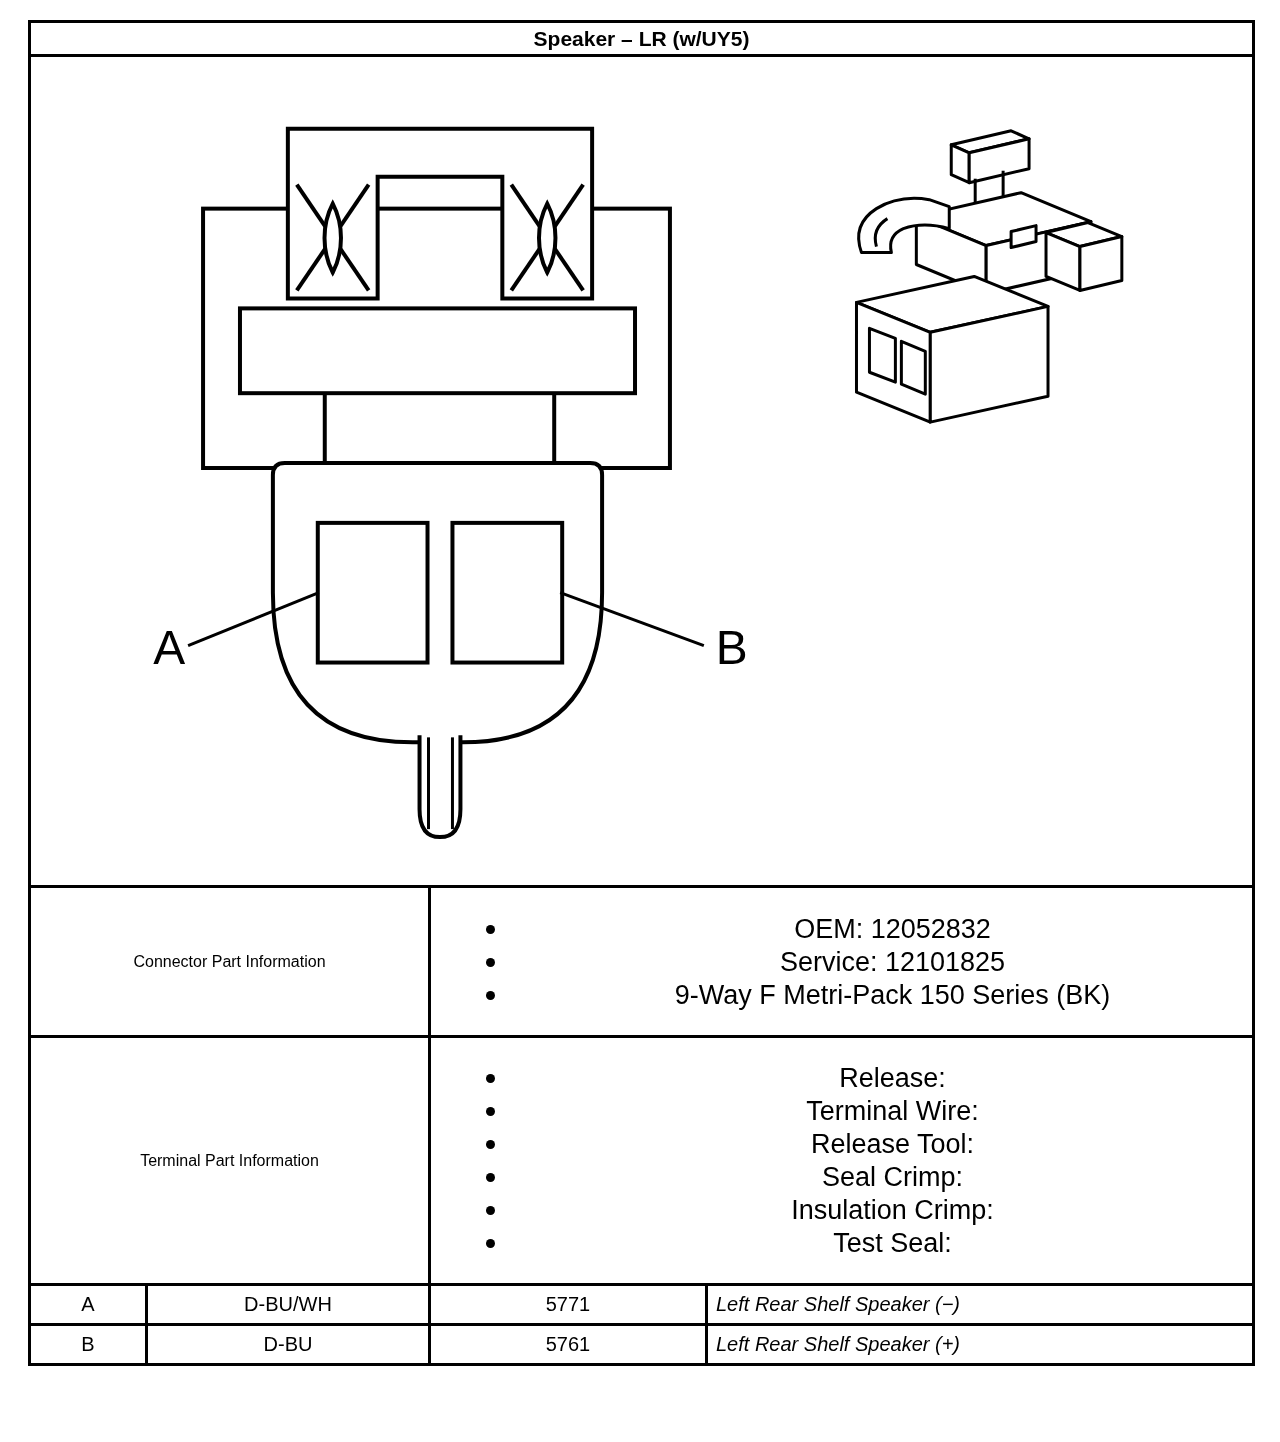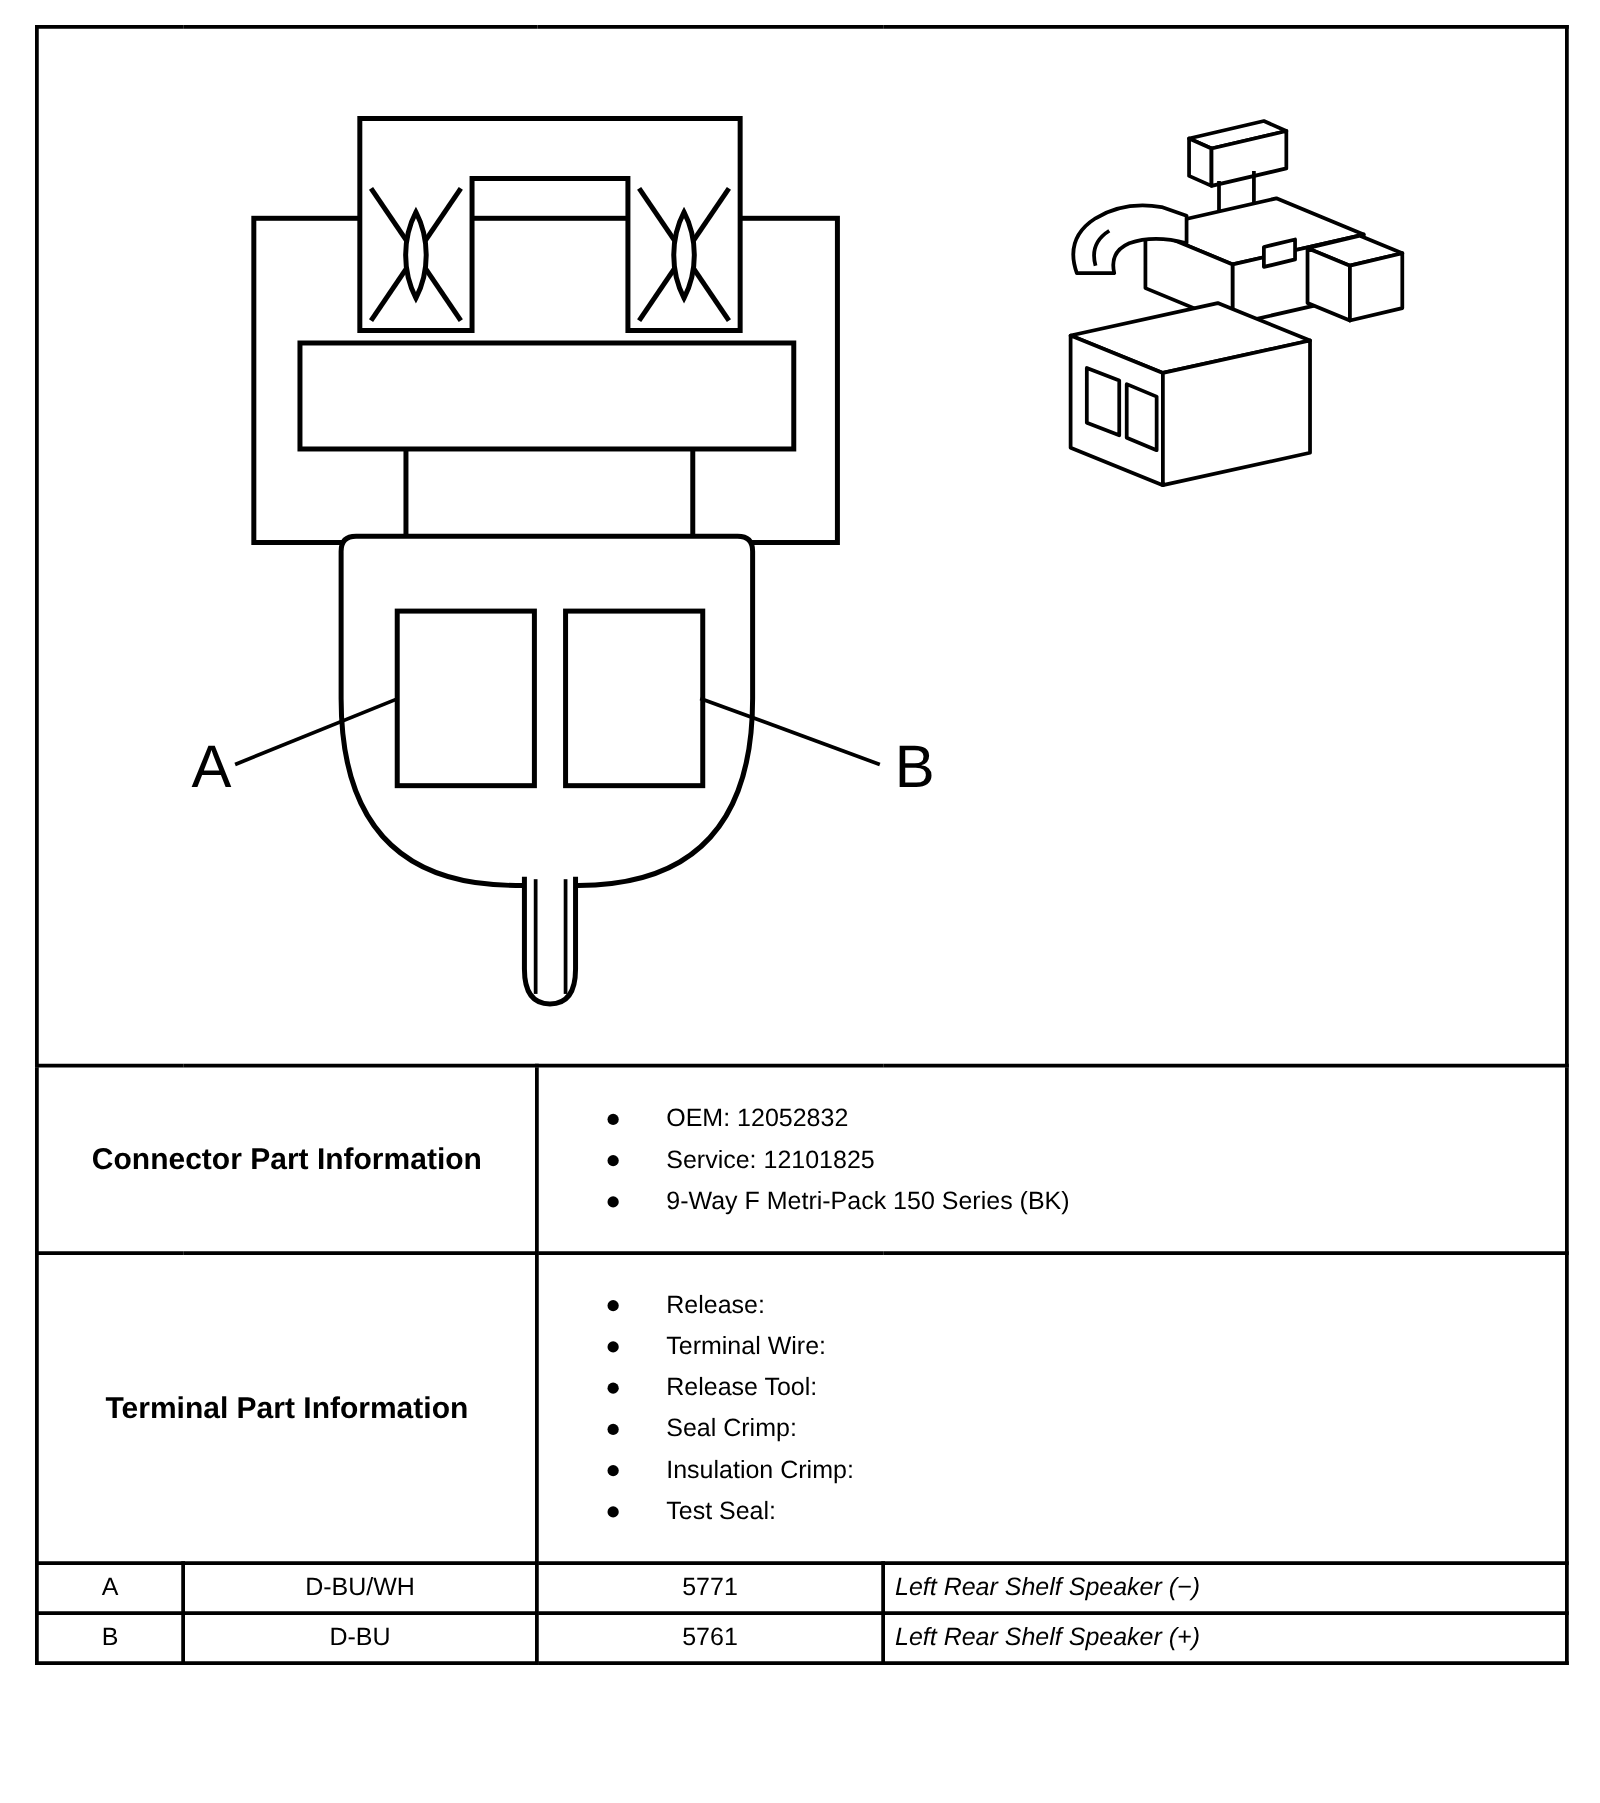--- a/index.html
+++ b/index.html
@@ -23,31 +23,32 @@
   td.title-cell {
     height: 34px;
     text-align: center;
     font-weight: bold;
     font-size: 21px;
   }
   td.diagram-cell { height: 828px; padding: 0; }
   td.diagram-cell svg { display: block; margin: 0 auto; }
   td.label-cell {
     text-align: center;
-    font-weight: bold;
-    font-size: 24px;
+    font-weight: normal;
+    font-size: 16px;
   }
   tr.connector-row td { height: 150px; }
   tr.terminal-row td { height: 248px; }
   td.bullets-cell { vertical-align: middle; }
   .bullets-cell ul {
     margin: 0;
     padding: 0 0 0 102px;
-    font-size: 20px;
+    font-size: 27px;
     list-style: none;
+    text-align: center;
   }
   .bullets-cell li {
     position: relative;
     margin: 7px 0;
     line-height: 26px;
   }
   .bullets-cell li::before {
     content: "";
     position: absolute;
     left: -47px;
@@ -79,20 +80,23 @@
 
 <table class="sheet">
   <colgroup>
     <col style="width:117px">
     <col style="width:283px">
     <col style="width:277px">
     <col style="width:547px">
   </colgroup>
 
   <tbody>
+      <tr>
+    <td colspan="4" class="title-cell">Speaker – LR (w/UY5)</td>
+  </tr>
 
   <tr>
     <td colspan="4" class="diagram-cell">
       <svg viewBox="0 0 1220 830" width="1220" height="828">
 
         <g fill="#ffffff" stroke="#000000" stroke-width="4">
           <rect x="170" y="152" width="468" height="260"></rect>
           <path d="M255,72 H560 V242 H470 V120 H345 V242 H255 Z"></path>
           <line x1="264" y1="128" x2="336" y2="234"></line>
           <line x1="336" y1="128" x2="264" y2="234"></line>

